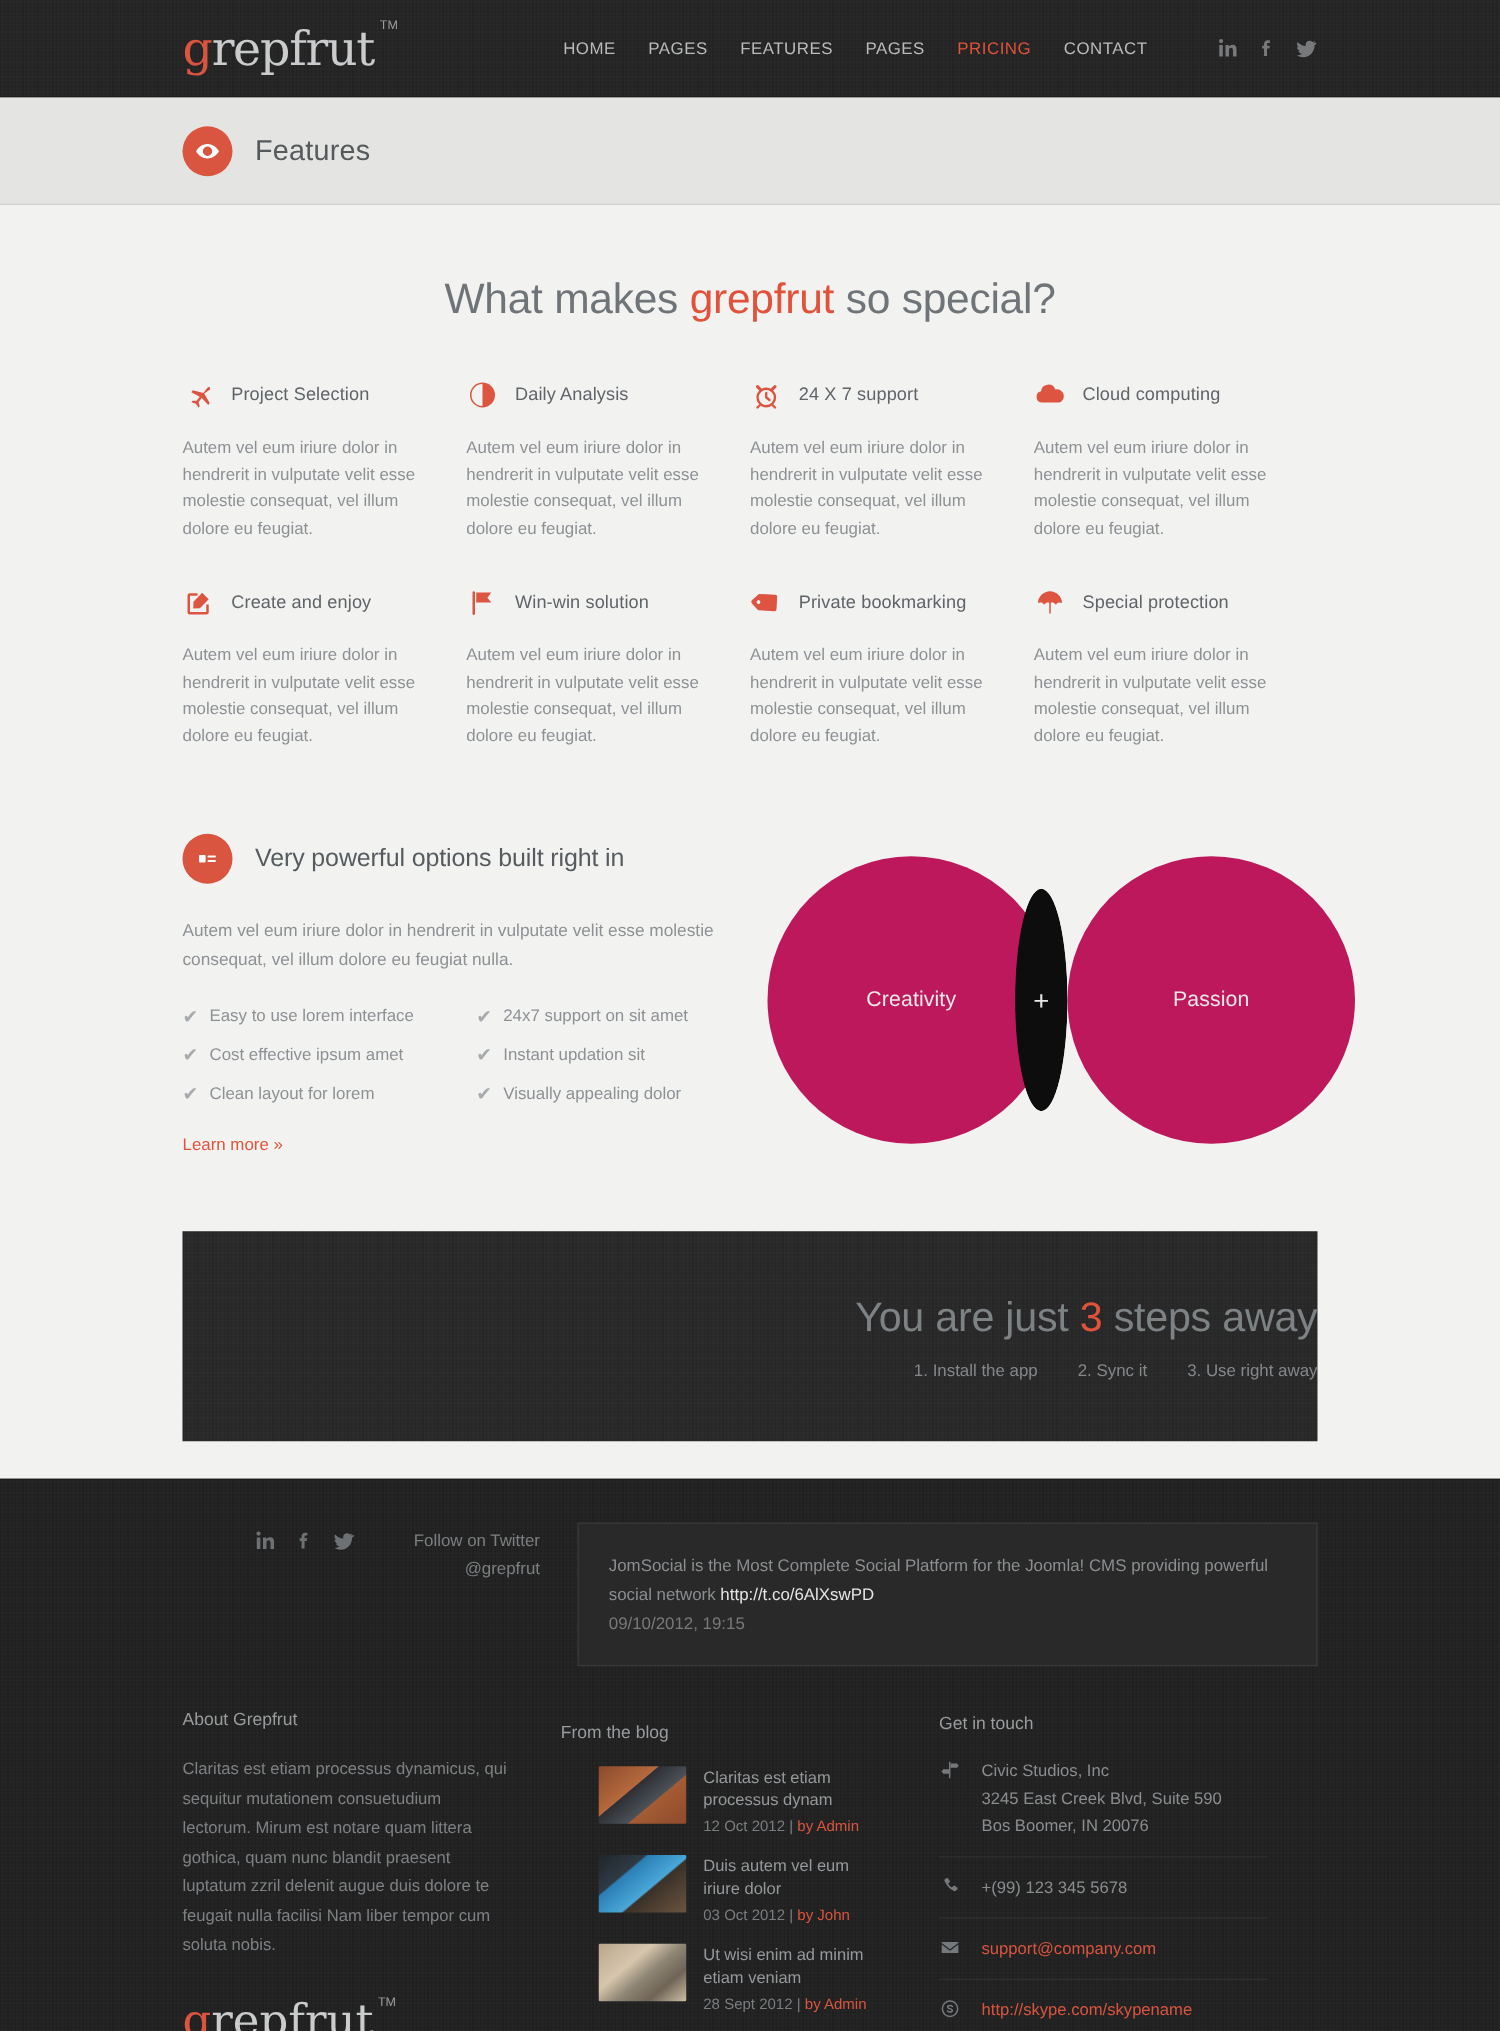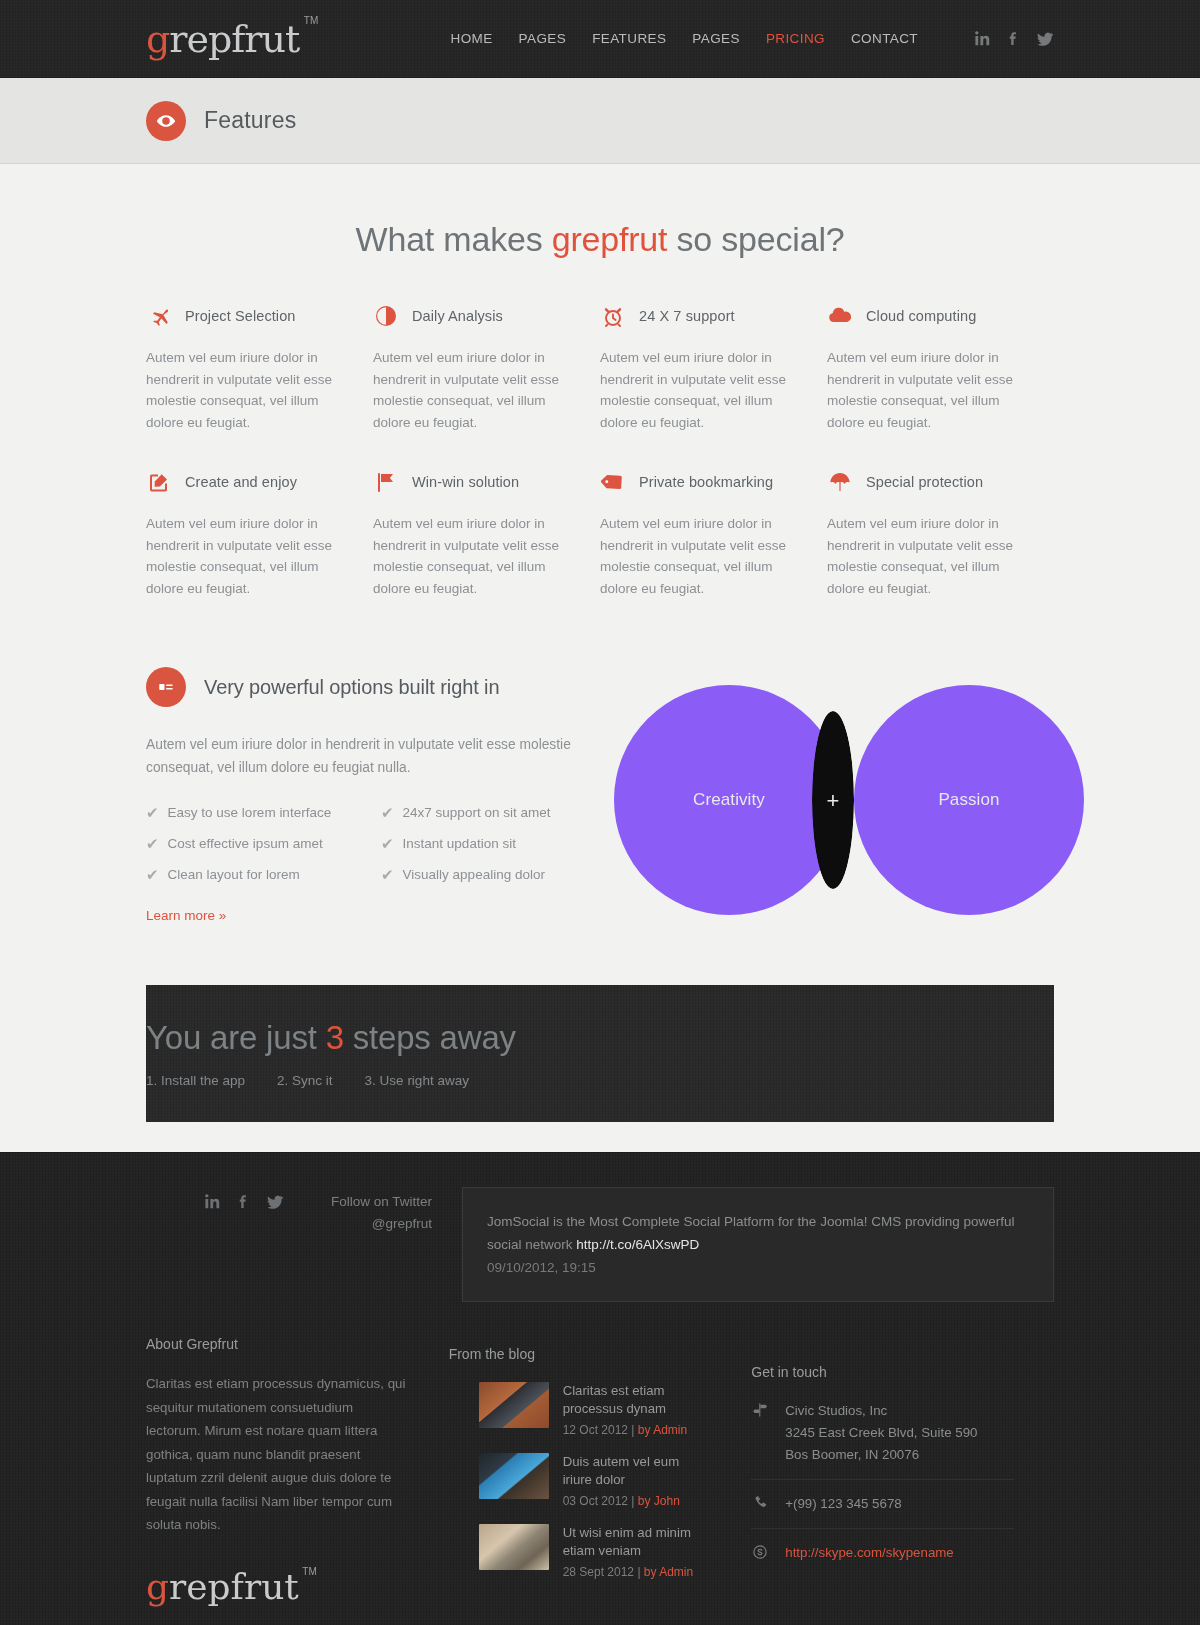--- a/index.html
+++ b/index.html
@@ -73,41 +73,41 @@
   .powerful .phead h3 { font-size: 20px; font-weight: 400; color: #565b5f; letter-spacing: -.1px; }
   .powerful .ptext { font-size: 13.8px; line-height: 23px; color: #8d9194; width: 460px; margin-bottom: 18px; }
   .checks { display: flex; flex-wrap: wrap; width: 470px; }
   .checks li { list-style: none; width: 50%; display: flex; align-items: center; gap: 9px; height: 31px; font-size: 13.5px; color: #8d9194; }
   .checks li .ck { color: #a7abad; font-size: 15px; flex: 0 0 auto; display: inline-flex; }
   .learn { display: inline-block; margin-top: 18px; color: #e0523a; font-size: 13.5px; text-decoration: none; }
 
   .venn { position: absolute; right: 0; top: 18px; width: 440px; height: 245px; }
   .venn .c {
     position: absolute; top: 0; width: 230px; height: 230px; border-radius: 50%;
-    background: #8b5cf6; display: flex; align-items: center; justify-content: center;
+    background: #be185d; display: flex; align-items: center; justify-content: center;
     color: #e8e8e8; font-size: 17px; letter-spacing: .1px;
   }
   .venn .c.left { left: 0; }
   .venn .c.right { right: -30px; }
   .venn .lens {
     position: absolute; left: 198px; top: 26px; width: 42px; height: 178px;
     background: #0d0d0d; border-radius: 50%/50%;
     clip-path: ellipse(21px 89px at 50% 50%);
   }
   .venn .plus { position: absolute; left: 205px; top: 103px; width: 28px; text-align: center; color: #e8e8e8; font-size: 22px; z-index: 3; }
   .venn .c span { position: relative; z-index: 2; }
 
   
   .steps-banner {
     background: #2a2a2a;
     background-image:
       repeating-linear-gradient(0deg, rgba(255,255,255,.012) 0 1px, transparent 1px 3px),
       repeating-linear-gradient(90deg, rgba(0,0,0,.10) 0 1px, transparent 1px 3px);
-    width: 908px; margin: 48px auto 0; height: 137px;
-    display: flex; flex-direction: column; align-items: flex-start; justify-content: center;
+    width: 908px; margin: 48px auto 0; height: 168px;
+    display: flex; flex-direction: column; align-items: flex-end; justify-content: center;
   }
   .steps-banner h3 { font-size: 33px; font-weight: 300; color: #7d8285; letter-spacing: -.2px; }
   .steps-banner h3 .num { color: #e0523a; }
   .steps-list { display: flex; gap: 32px; margin-top: 16px; }
   .steps-list span { font-size: 13.5px; color: #84888b; }
 
   
   footer {
     background: #232323;
     background-image:
@@ -499,20 +499,31 @@
 
       <div class="contact-row">
         <span class="cicon">
           <svg width="15" height="15" viewBox="0 0 24 24" fill="currentColor">
               <path d="M6.6 2.5c.7-.6 1.7-.5 2.2.3l2 2.9c.5.7.3 1.6-.3 2.1l-1.2 1c-.3.3-.4.7-.2 1 .9 1.8 2.4 3.3 4.2 4.2.4.2.8.1 1-.2l1-1.2c.5-.6 1.4-.8 2.1-.3l2.9 2c.8.5.9 1.5.3 2.2l-1.6 1.8c-.6.7-1.6 1-2.5.7C11.6 17.2 6.8 12.4 4.1 5.9c-.3-.9 0-1.9.7-2.5z"></path>
             </svg>
         </span>
         <div class="ctext">+(99) 123 345 5678</div>
       </div>
 
+      <div class="contact-row">
+        <span class="cicon">
+          <svg width="16" height="16" viewBox="0 0 24 24" fill="currentColor">
+              <path d="M2 5.5h20v1L12 14 2 6.5z"></path>
+              <path d="M2 8.4 12 16l10-7.6v10.1H2z"></path>
+            </svg>
+        </span>
+        <div class="ctext">
+          <a href="#">support@company.com</a>
+        </div>
+      </div>
 
       <div class="contact-row">
         <span class="cicon">
           <svg width="16" height="16" viewBox="0 0 24 24" fill="none" stroke="currentColor" stroke-width="1.8">
               <circle cx="12" cy="12" r="9.2"></circle>
               <path d="M9 14.6c.6.9 1.7 1.4 3 1.4 1.7 0 2.8-.8 2.8-1.9 0-1.2-1.1-1.6-2.9-2-1.8-.4-2.8-.9-2.8-2.1C9.1 8.8 10.3 8 12 8c1.3 0 2.3.5 2.9 1.3" stroke-linecap="round"></path>
             </svg>
         </span>
         <div class="ctext">
           <a href="#">http://skype.com/skypename</a>

